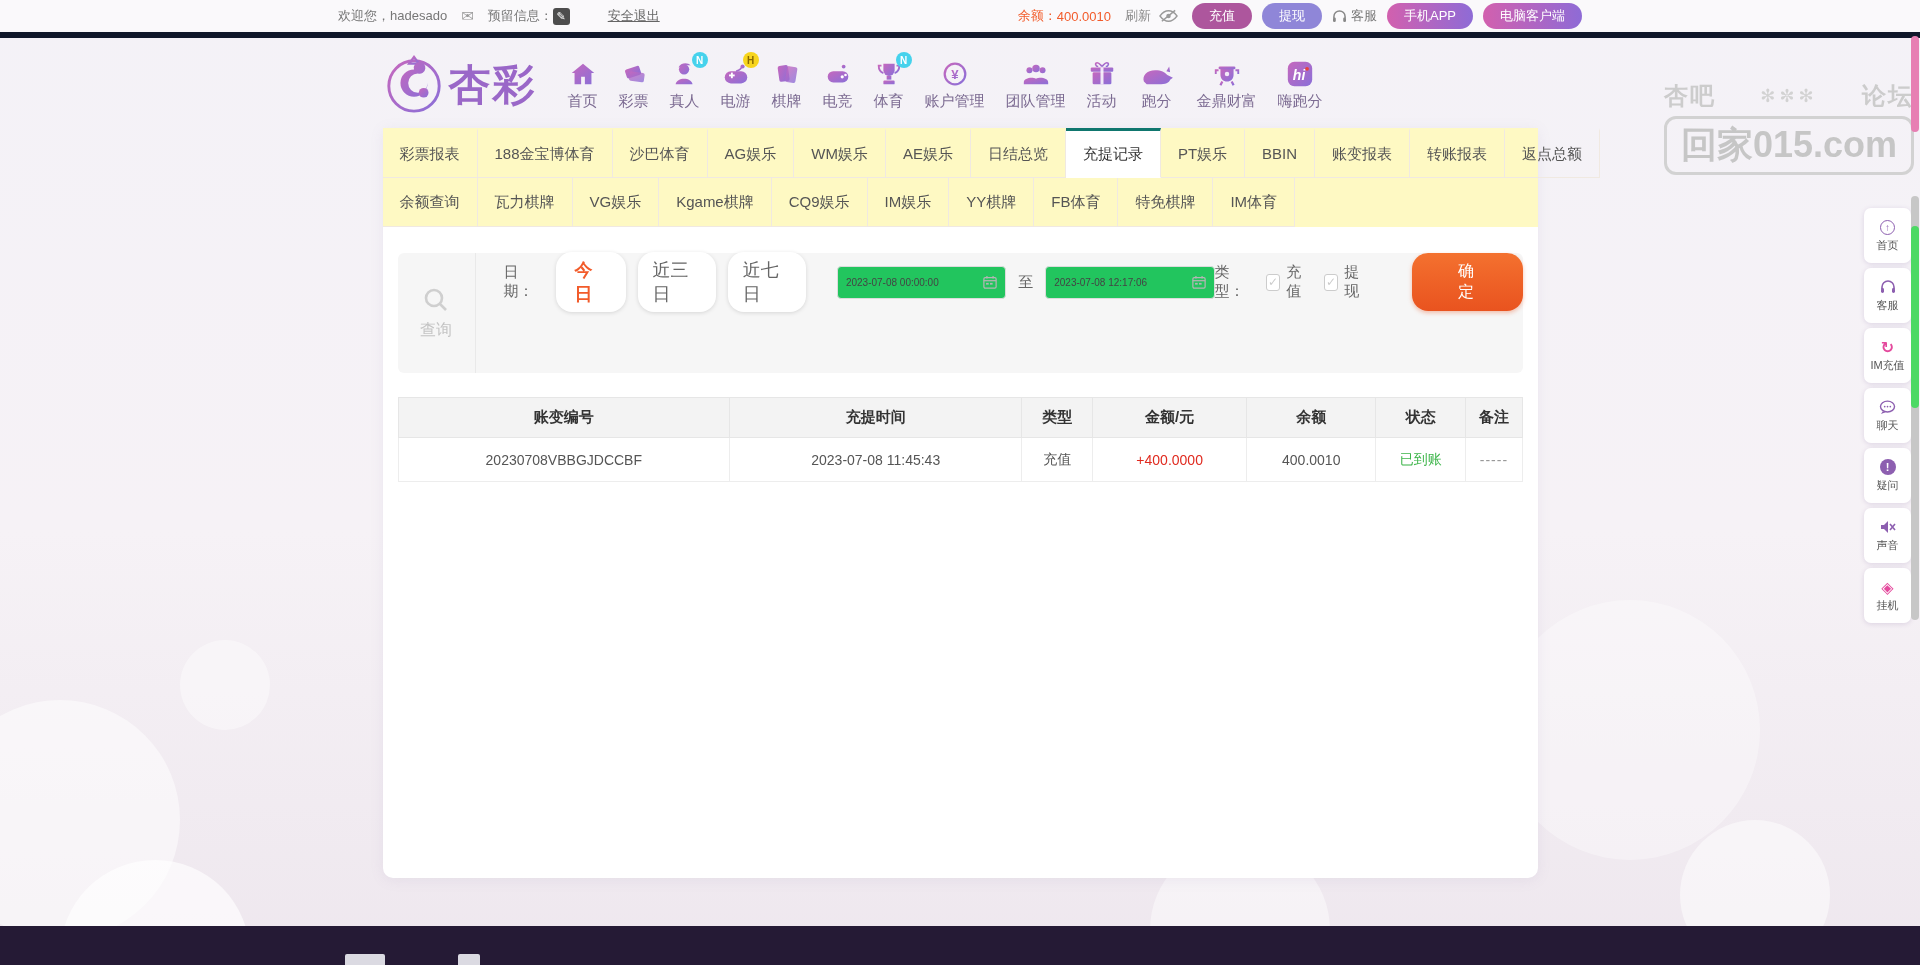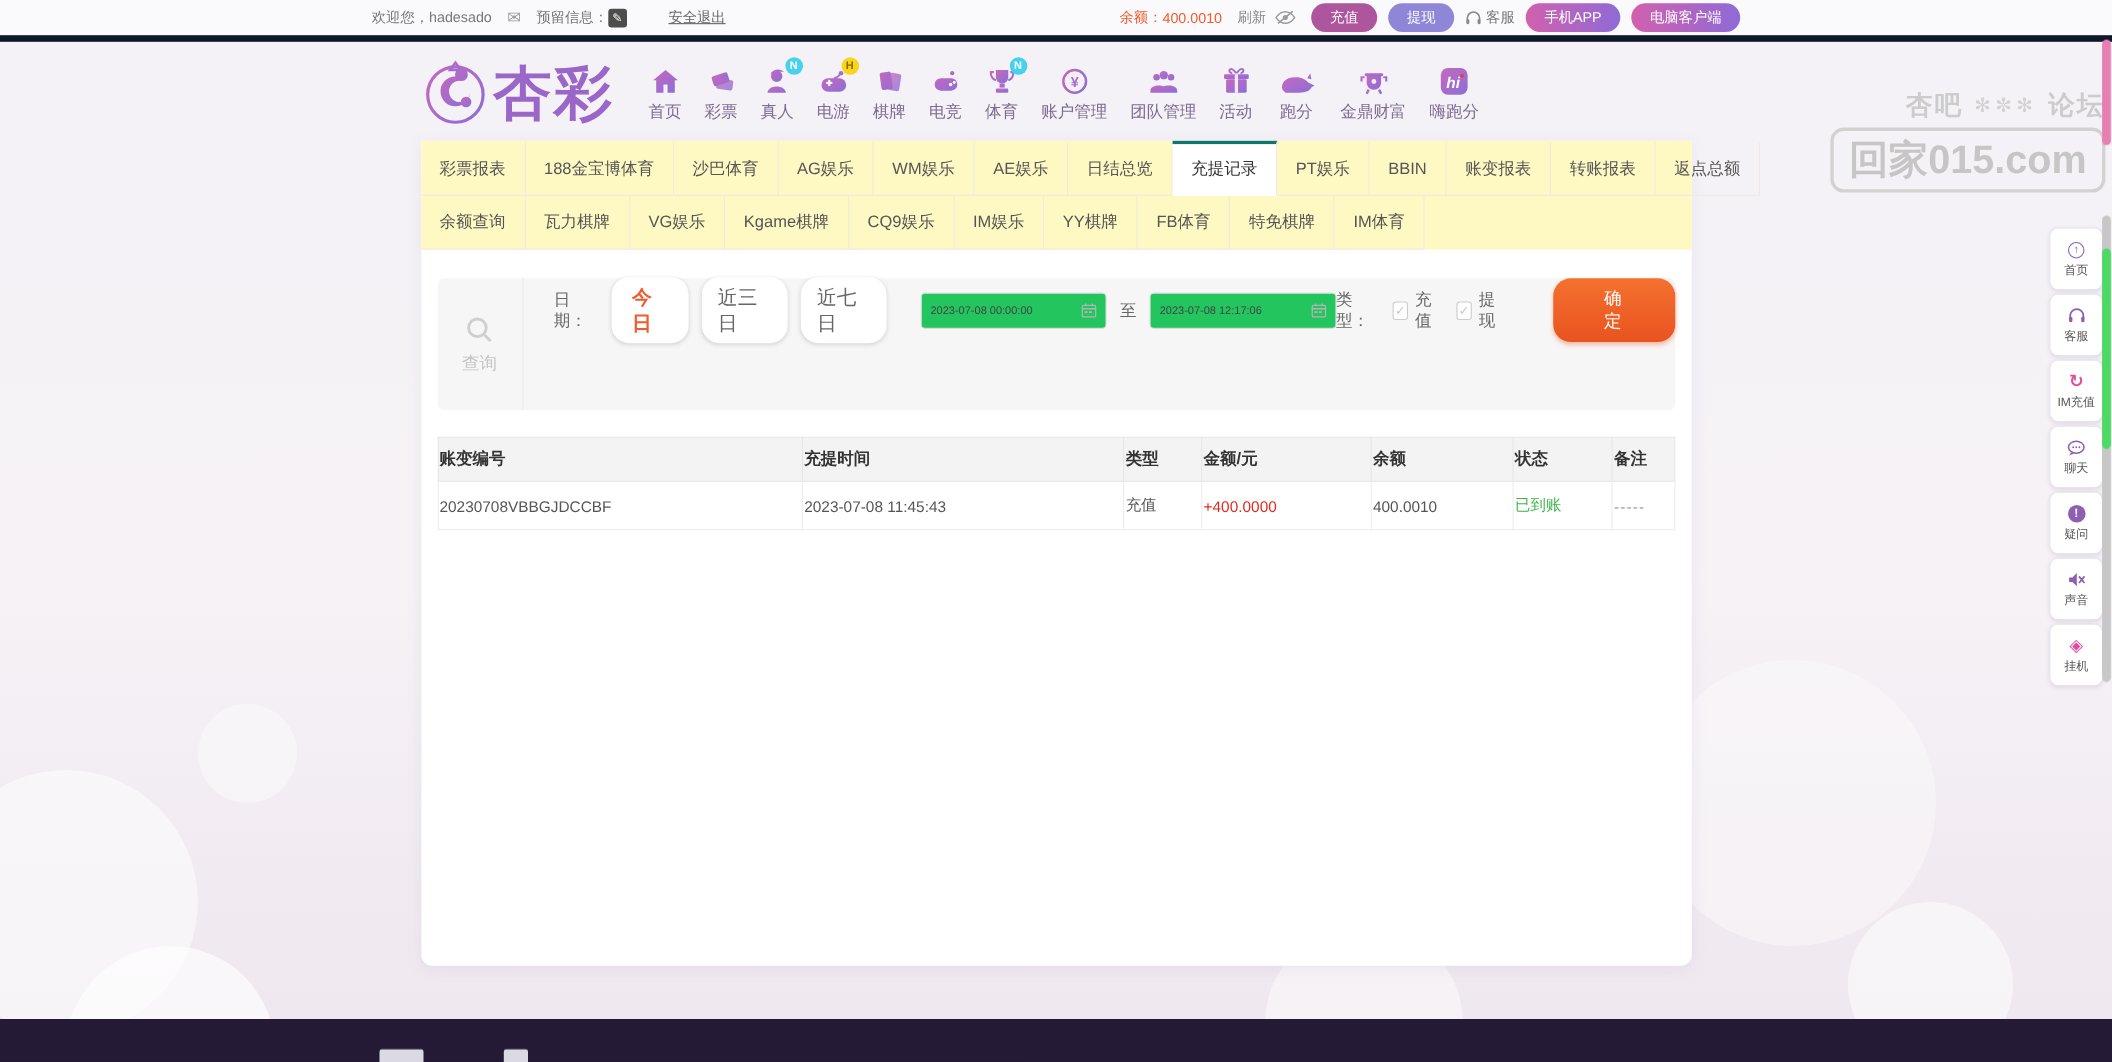--- a/index.html
+++ b/index.html
@@ -20,49 +20,49 @@
   .refresh{color:#888;cursor:pointer}
   .pillbtn{border:none;color:#fff;font-size:13px;padding:4px 17px;border-radius:13px;cursor:pointer}
   .btn-dep{background:#ad569d}
   .btn-wd{background:#8f86d8}
   .btn-grad{background:linear-gradient(90deg,#d260ae,#8e6bd6)}
   .svc{display:flex;align-items:center;gap:4px;color:#777}
   
   .navrow{position:relative;z-index:2;padding:16px 0 10px}
   .nav-in{width:1155px;margin:0 auto;display:flex;align-items:center;gap:21px}
   .logo{display:flex;align-items:center;gap:4px;margin-right:10px;flex:none}
-  .logo-text{font-size:53px;font-weight:bold;color:#9a67c8;letter-spacing:2px;line-height:1}
+  .logo-text{font-size:42px;font-weight:bold;color:#9a67c8;letter-spacing:2px;line-height:1}
   .nav-item{display:flex;flex-direction:column;align-items:center;gap:3px;font-size:15px;color:#7c6b92;position:relative;cursor:pointer;flex:none}
   .nav-badge{position:absolute;top:-7px;right:-8px;width:16px;height:16px;border-radius:50%;background:#46d2ec;color:#fff;font-size:10px;font-weight:bold;display:flex;align-items:center;justify-content:center}
   .nav-badge.h{background:#f7d51d;color:#8a6a00}
   .nav-badge:empty{display:none}
   
   .watermark{position:absolute;right:6px;top:42px;text-align:center;z-index:1;color:#c9c9c9}
-  .wm-top{display:flex;align-items:center;justify-content:flex-end;gap:10px;font-size:24px;font-weight:bold;color:#cccccc;letter-spacing:2px}
+  .wm-top{display:flex;align-items:center;justify-content:space-between;gap:10px;font-size:24px;font-weight:bold;color:#cccccc;letter-spacing:2px}
   .wm-flo{font-size:18px;color:#d2d2d2;letter-spacing:4px}
   .wm-box{border:3px solid #d2d2d2;border-radius:12px;padding:2px 14px;font-size:36px;font-weight:bold;color:#c6c6c6;margin-top:4px}
   
   .panel{width:1155px;margin:2px auto 0;background:#fff;height:750px;border-radius:0 0 10px 10px;position:relative;z-index:3;box-shadow:0 2px 14px rgba(140,115,165,.10)}
   .tabs{display:flex;background:#fef9c3}
   .tab{padding:0 17px;line-height:46px;font-size:15px;color:#555;border-right:1px solid #f0e9e1;border-bottom:1px solid #f0e9e1;border-top:3px solid transparent;cursor:pointer;white-space:nowrap}
   .tab.active{background:#fff;border-top:3px solid #0f766e;border-bottom-color:#fff;color:#333}
   .tabs.row2 .tab{border-top:none;line-height:48px}
   
   .filterbox{margin:26px 15px 0;background:#f6f6f6;border-radius:6px;display:flex;height:120px}
   .qzone{width:78px;display:flex;flex-direction:column;align-items:center;justify-content:center;gap:3px;color:#c4c4c4;font-size:16px;border-right:1px solid #e9e9e9;flex:none}
   .fzone{flex:1;padding:12px 0 12px 28px;display:flex;justify-content:space-between}
   .frow{display:flex;align-items:center;gap:12px;font-size:15px;color:#666;height:34px}
   .pill{background:#fff;border-radius:16px;padding:6px 15px;color:#666;font-size:18px;box-shadow:0 1px 4px rgba(0,0,0,.13);cursor:pointer}
   .pill.active{color:#f25b2a;font-weight:bold;padding:6px 19px}
   .dinput{width:188px;height:33px;background:#22c55e;border:1px solid #dcdcdc;border-radius:4px;display:flex;align-items:center;justify-content:space-between;padding:0 8px;color:#444;font-size:10px;cursor:pointer}
   .cbwrap{display:flex;align-items:center;gap:6px;cursor:pointer}
   .cb{width:17px;height:17px;background:#fff;border:1px solid #ccc;border-radius:3px;display:inline-flex;align-items:center;justify-content:center;color:#ccc;font-size:12px}
   .submit{margin-left:30px;border:none;background:linear-gradient(180deg,#f4712f,#e9531f);color:#fff;font-size:16px;padding:8px 37px;border-radius:16px;letter-spacing:2px;cursor:pointer;box-shadow:0 2px 4px rgba(233,83,31,.35)}
   
-  .rtable{width:calc(100% - 30px);margin:24px 15px 0;border-collapse:collapse;table-layout:fixed;text-align:left}
+  .rtable{width:calc(100% - 30px);margin:24px 15px 0;border-collapse:collapse;table-layout:fixed;text-align:center}
   .rtable th{background:#f3f3f3;border:1px solid #e6e6e6;height:40px;font-size:15px;color:#333}
   .rtable td{border:1px solid #ededed;height:44px;font-size:14px;color:#555}
   td.amount{color:#e02a1f}
   td.status{color:#3db54a}
   td.remark{color:#999;letter-spacing:1px}
   
   .pagewrap{display:flex;justify-content:flex-end;align-items:center;gap:10px;margin:20px 15px 0;color:#888;font-size:13px}
   .pagebtn{width:26px;height:26px;border:none;background:#f0883a;color:#fff;border-radius:3px;font-size:14px;display:flex;align-items:center;justify-content:center;cursor:pointer}
   
   .sidebar{position:fixed;right:9px;top:208px;display:flex;flex-direction:column;gap:5px;z-index:10}

